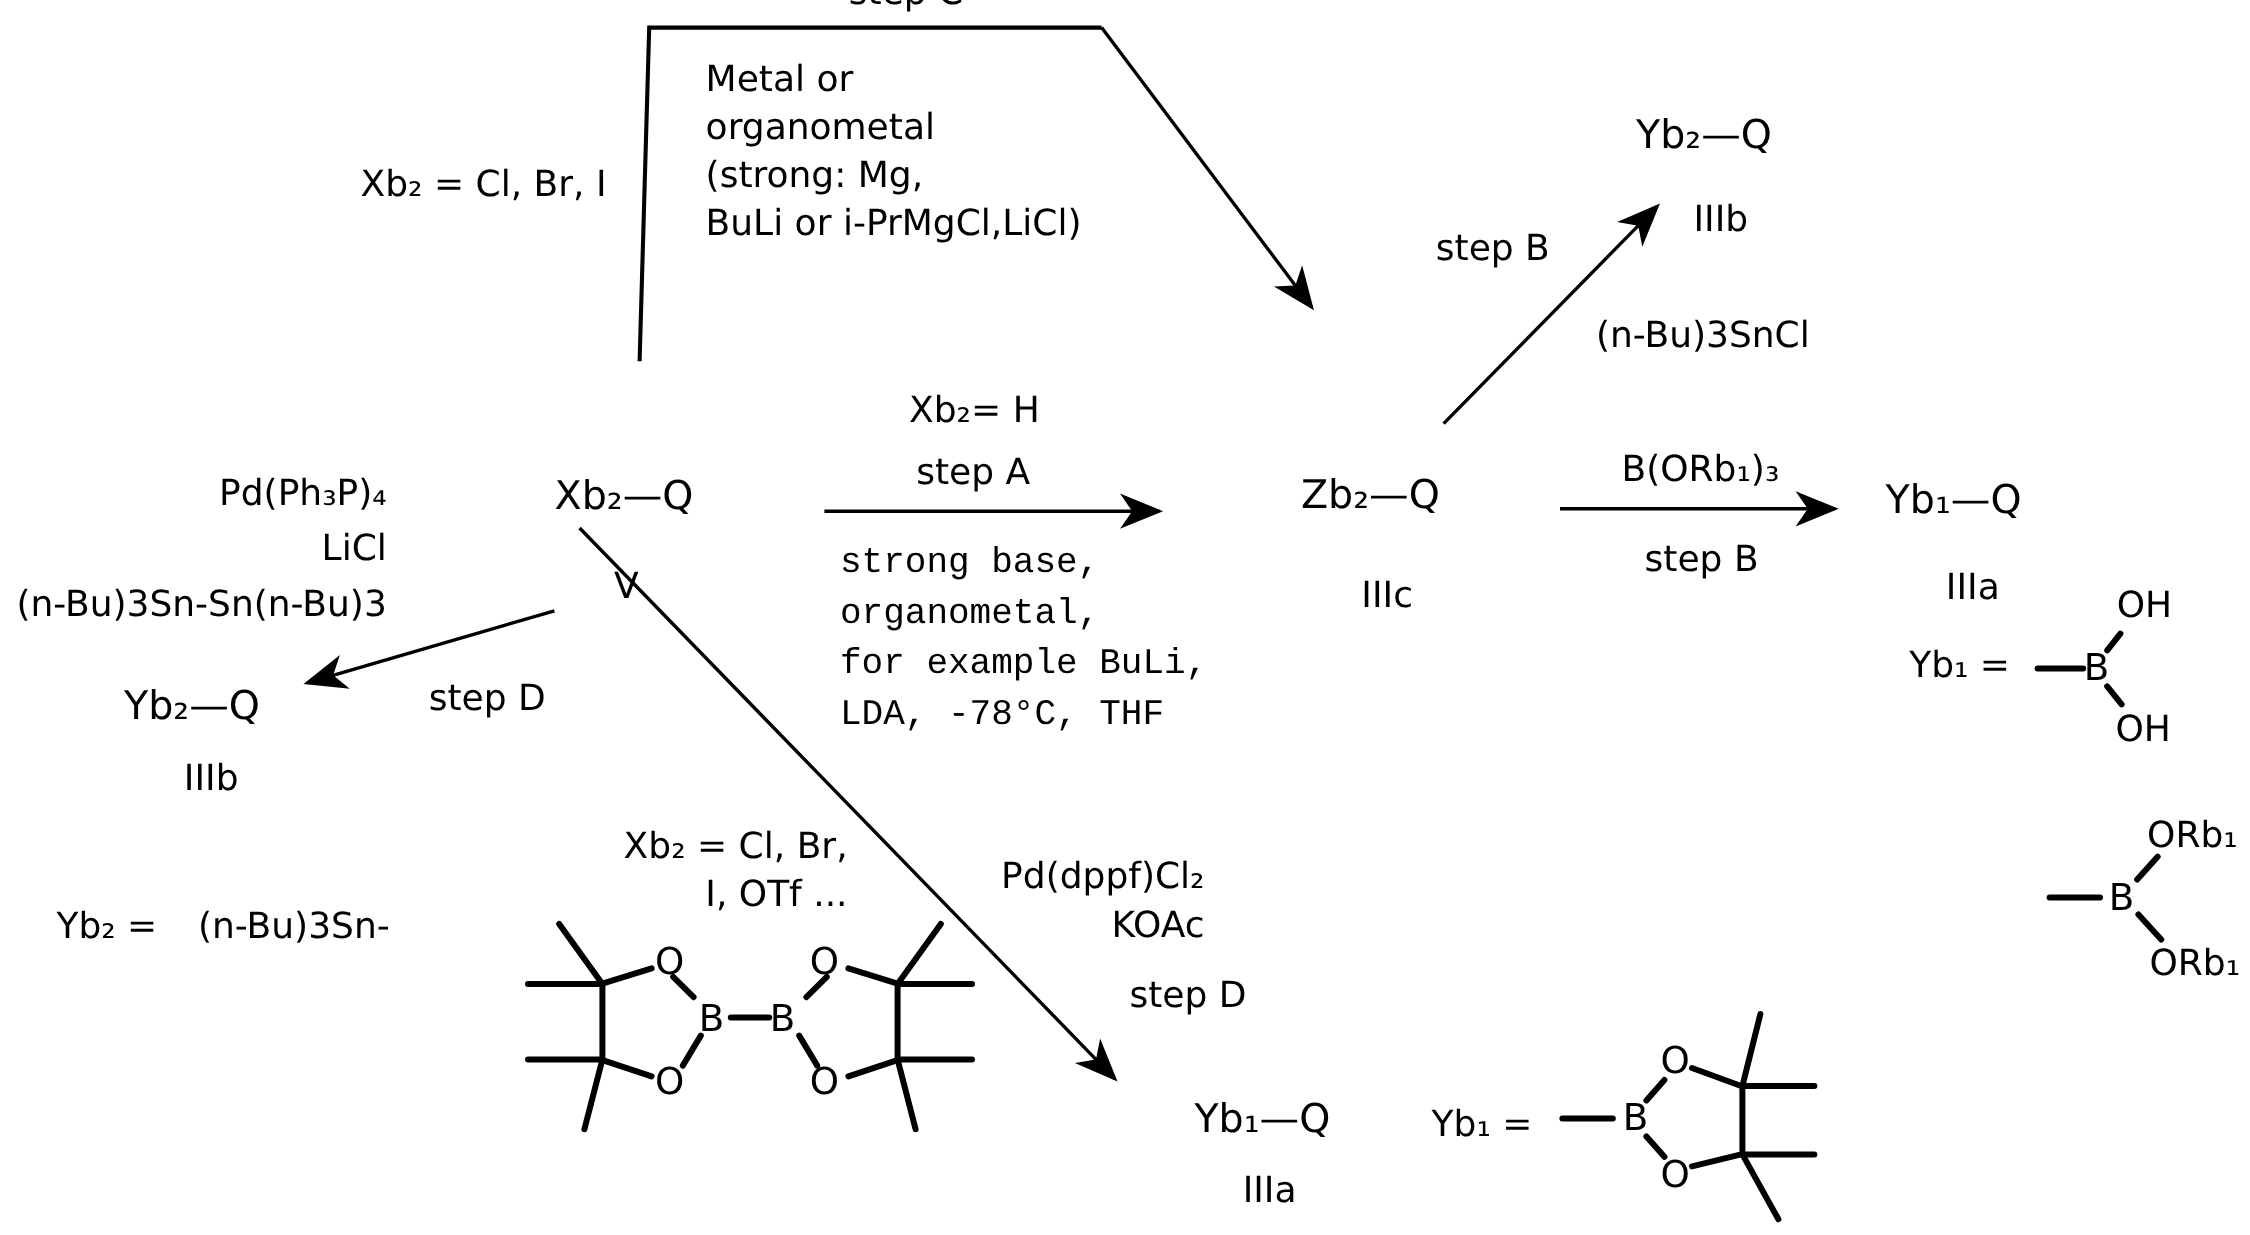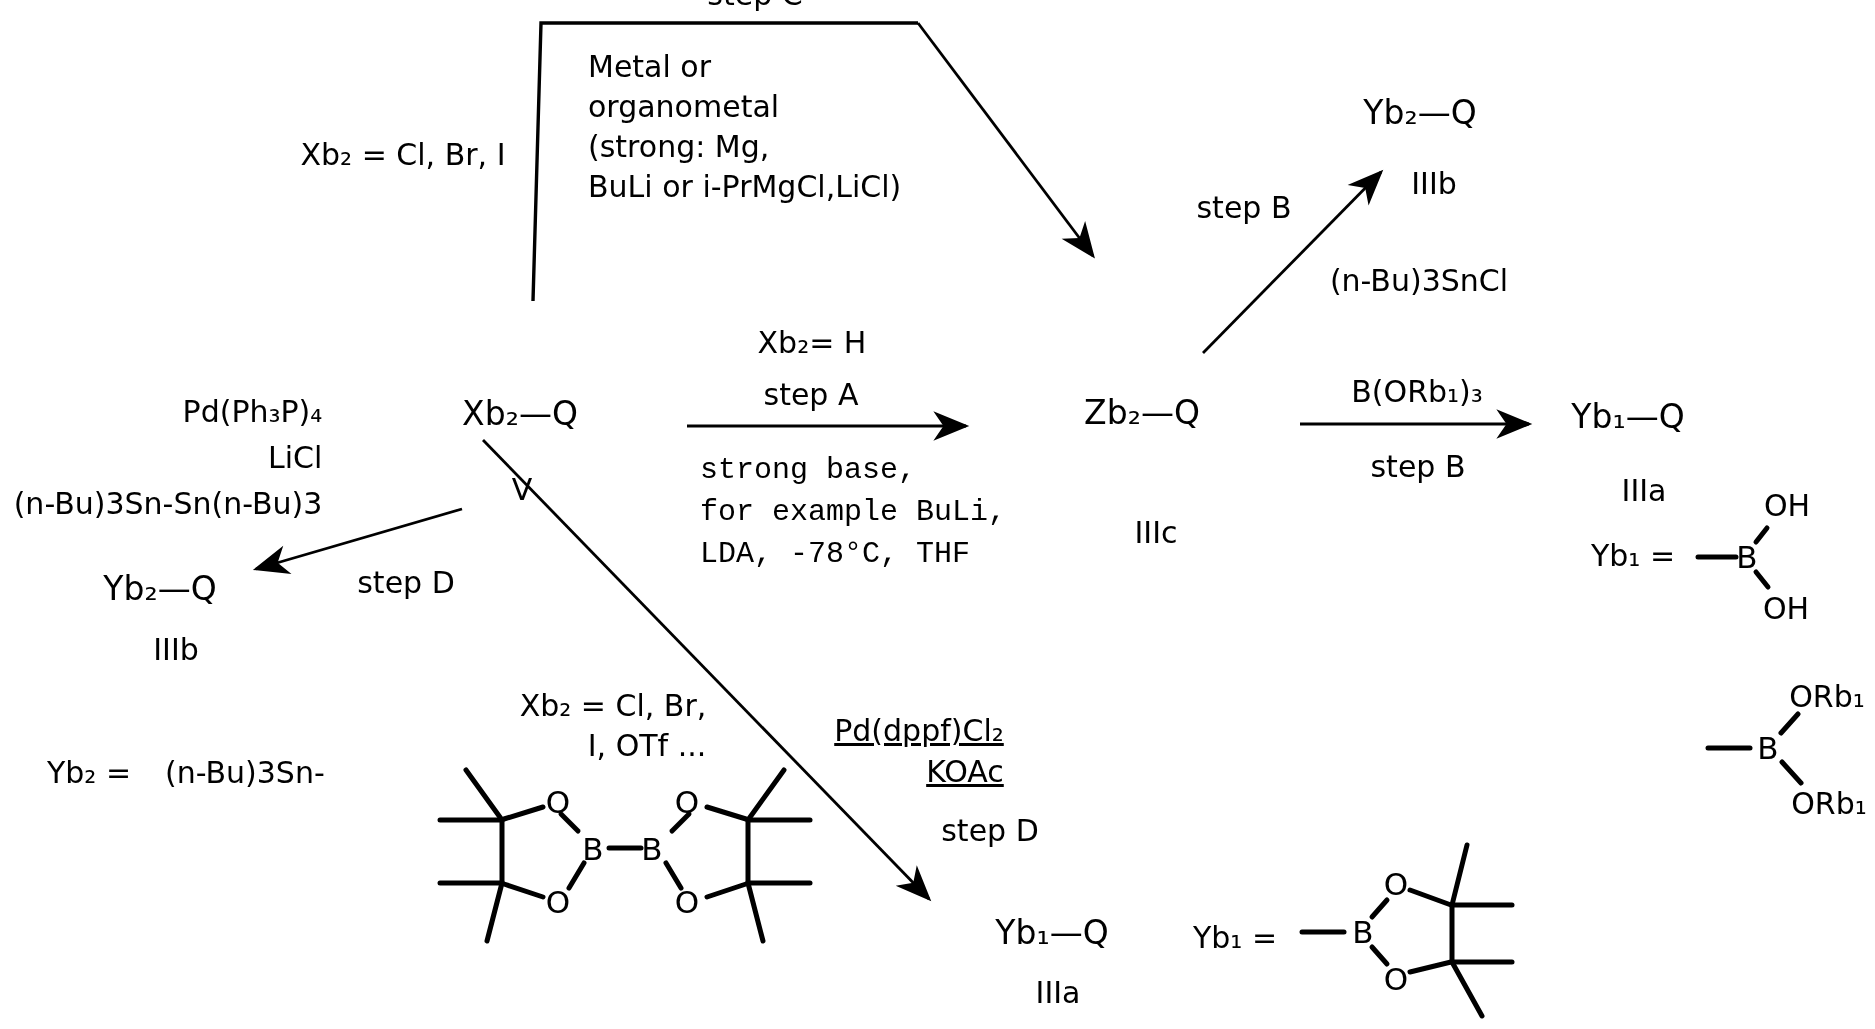--- a/index.html
+++ b/index.html
@@ -112,26 +112,27 @@
     <div>BuLi or i-PrMgCl,LiCl)</div>
   </div>
 
   <div class="lbl formula" style="left:520px;top:413px;">Xb₂—Q</div>
   <div class="lbl" style="left:522px;top:489px;">V</div>
 
   <div class="lbl" style="left:812px;top:342px;">Xb₂= H</div>
   <div class="lbl" style="left:811px;top:394px;">step A</div>
   <div class="block" style="left:700px;top:449px;font-family:Liberation Mono, monospace;">
     <div>strong base,</div>
+    <div>organometal,</div>
     <div>for example BuLi,</div>
     <div>LDA, -78°C, THF</div>
   </div>
 
   <div class="lbl formula" style="left:1142px;top:412px;">Zb₂—Q</div>
-  <div class="lbl" style="left:1156px;top:496px;margin-top:36px;">IIIc</div>
+  <div class="lbl" style="left:1156px;top:496px;">IIIc</div>
 
   <div class="lbl" style="left:1244px;top:207px;">step B</div>
   <div class="lbl" style="left:1419px;top:280px;">(n-Bu)3SnCl</div>
   <div class="lbl formula" style="left:1420px;top:112px;">Yb₂—Q</div>
   <div class="lbl" style="left:1434px;top:183px;">IIIb</div>
 
   <div class="lbl" style="left:1417px;top:391px;">B(ORb₁)₃</div>
   <div class="lbl" style="left:1418px;top:466px;">step B</div>
   <div class="lbl formula" style="left:1628px;top:416px;">Yb₁—Q</div>
   <div class="lbl" style="left:1644px;top:490px;">IIIa</div>
@@ -144,21 +145,21 @@
   <div class="lbl" style="left:406px;top:582px;">step D</div>
   <div class="lbl formula" style="left:160px;top:588px;">Yb₂—Q</div>
   <div class="lbl" style="left:176px;top:649px;">IIIb</div>
   <div class="vlbl" style="left:47px;top:731px;">Yb₂ =</div>
   <div class="vlbl" style="left:165px;top:731px;">(n-Bu)3Sn-</div>
 
   <div class="cblock" style="left:613px;top:686px;line-height:40px;">
     <div>Xb₂ = Cl, Br,</div>
     <div>I, OTf ...</div>
   </div>
-  <div class="cblock" style="left:919px;top:710px;line-height:41px;text-decoration:underline;">
+  <div class="cblock" style="left:919px;top:710px;line-height:41px;">
     <div>Pd(dppf)Cl₂</div>
     <div>KOAc</div>
   </div>
   <div class="lbl" style="left:990px;top:830px;">step D</div>
   <div class="lbl formula" style="left:1052px;top:932px;">Yb₁—Q</div>
   <div class="lbl" style="left:1058px;top:992px;">IIIa</div>
   <div class="lbl" style="left:1235px;top:937px;">Yb₁ =</div>
 
   <div class="lbl" style="left:1633px;top:555px;">Yb₁ =</div>
   <div class="lbl" style="left:1787px;top:505px;">OH</div>

